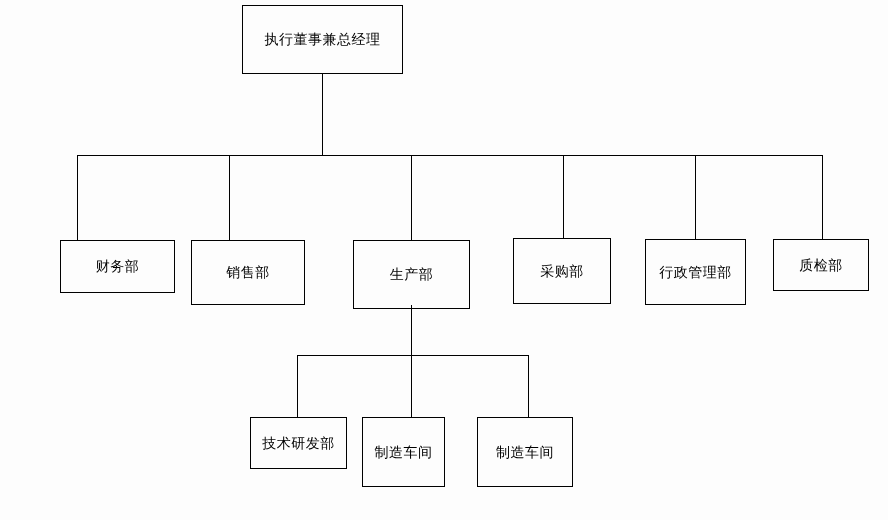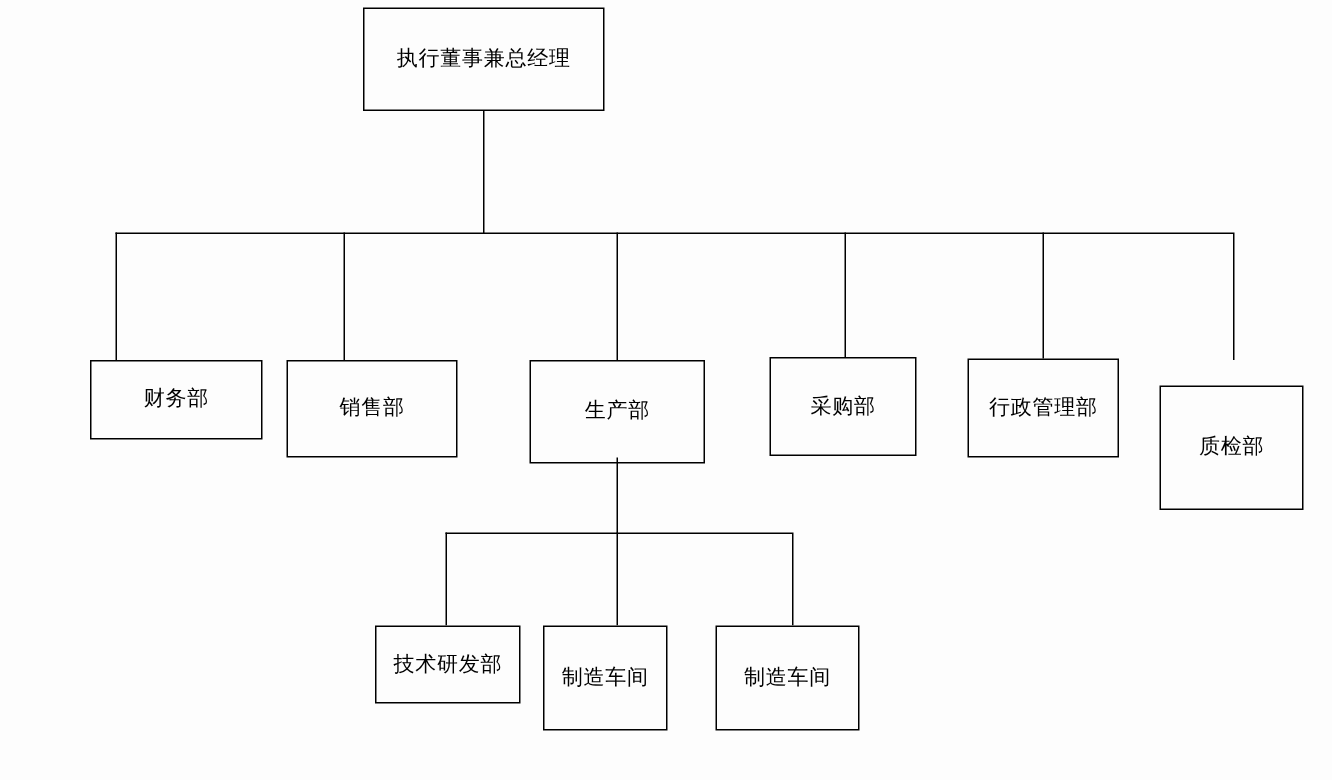--- a/index.html
+++ b/index.html
@@ -80,21 +80,21 @@
   </div>
 
   <div class="node-box" style="left:645px; top:239px; width:101px; height:66px;">
     <span class="node-label">行政管理部</span>
   </div>
 
   <div class="node-box" style="left:513px; top:238px; width:98px; height:66px;">
     <span class="node-label">采购部</span>
   </div>
 
-  <div class="node-box" style="left:773px; top:257px; width:96px; height:83px;">
+  <div class="node-box" style="left:773px; top:239px; width:96px; height:52px;">
     <span class="node-label">质检部</span>
   </div>
 
   <div class="connector v" style="left:411px; top:305px; height:51px;"></div>
 
   <div class="connector h" style="left:297px; top:355px; width:231px;"></div>
 
   <div class="connector v" style="left:297px; top:355px; height:62px;"></div>
   <div class="connector v" style="left:411px; top:355px; height:62px;"></div>
   <div class="connector v" style="left:528px; top:355px; height:62px;"></div>

